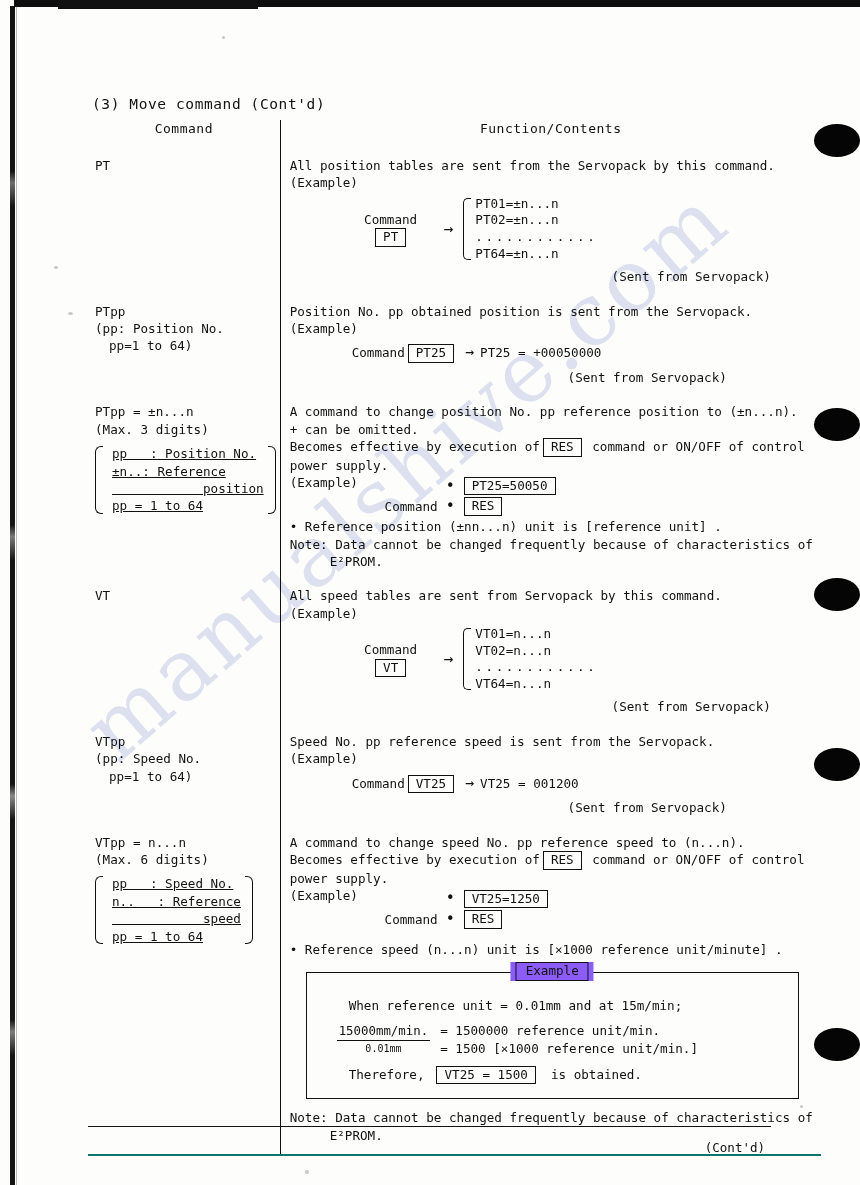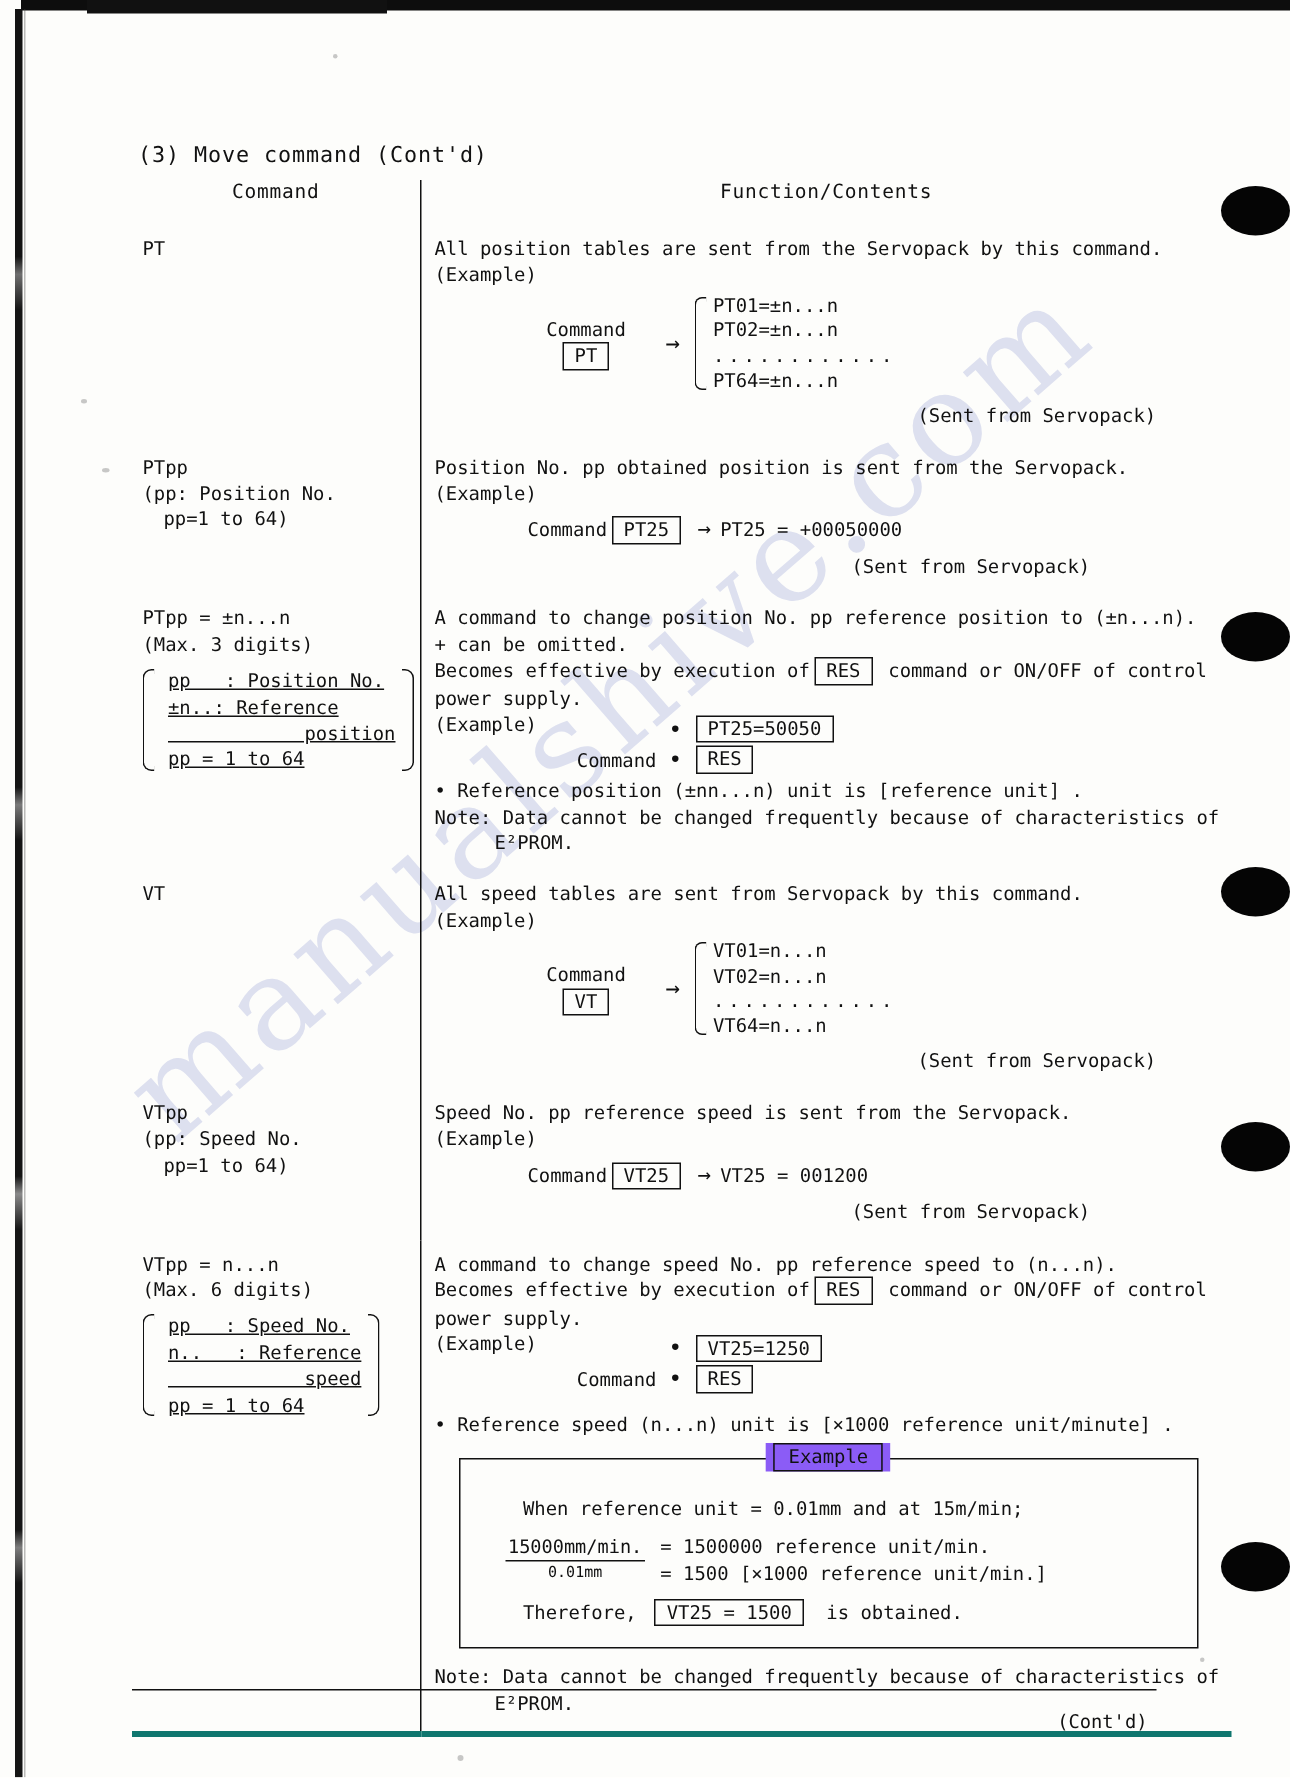--- a/index.html
+++ b/index.html
@@ -115,21 +115,21 @@
   .col-head {
     text-align: center;
     font-size: 13px;
     letter-spacing: .5px;
     padding-top: 6px;
   }
   .body-row td {
     border-bottom: 1.4px solid #111;
   }
   .body-row.last td {
-    border-bottom: 4px solid #0f766e;
+    border-bottom: 2px solid #0f766e;
   }
   .body-row .c1 {
     width: 154px;
     border-right: 1.4px solid #111;
     padding: 7px 4px 9px 7px;
   }
   .body-row .c2 {
     padding: 7px 8px 10px 9px;
   }
   .ln { white-space: pre; }

